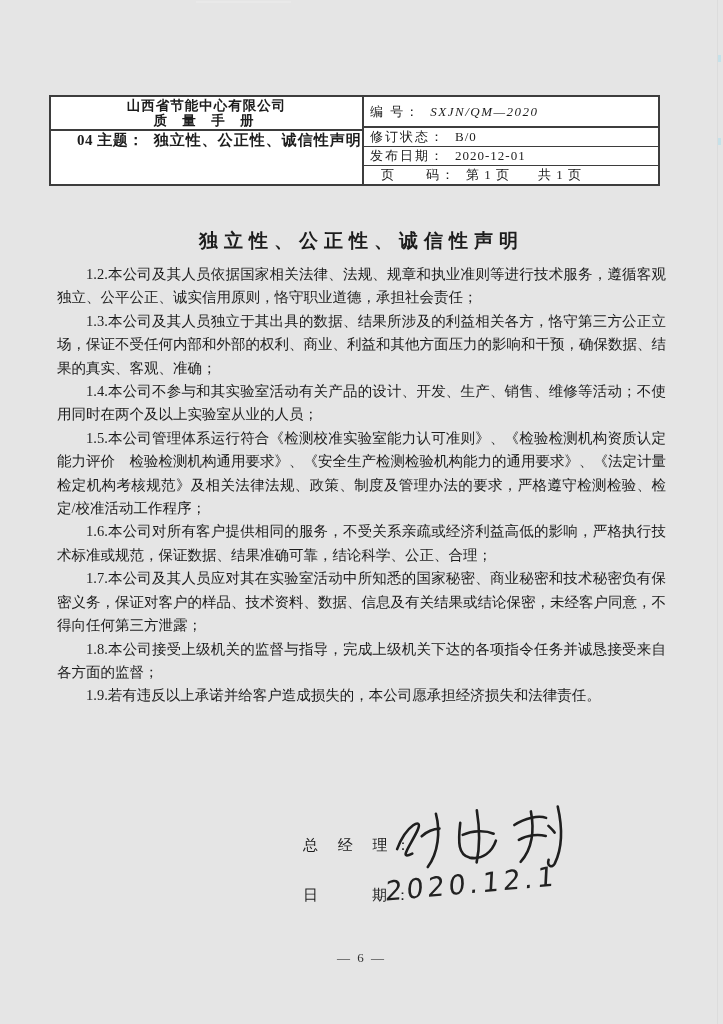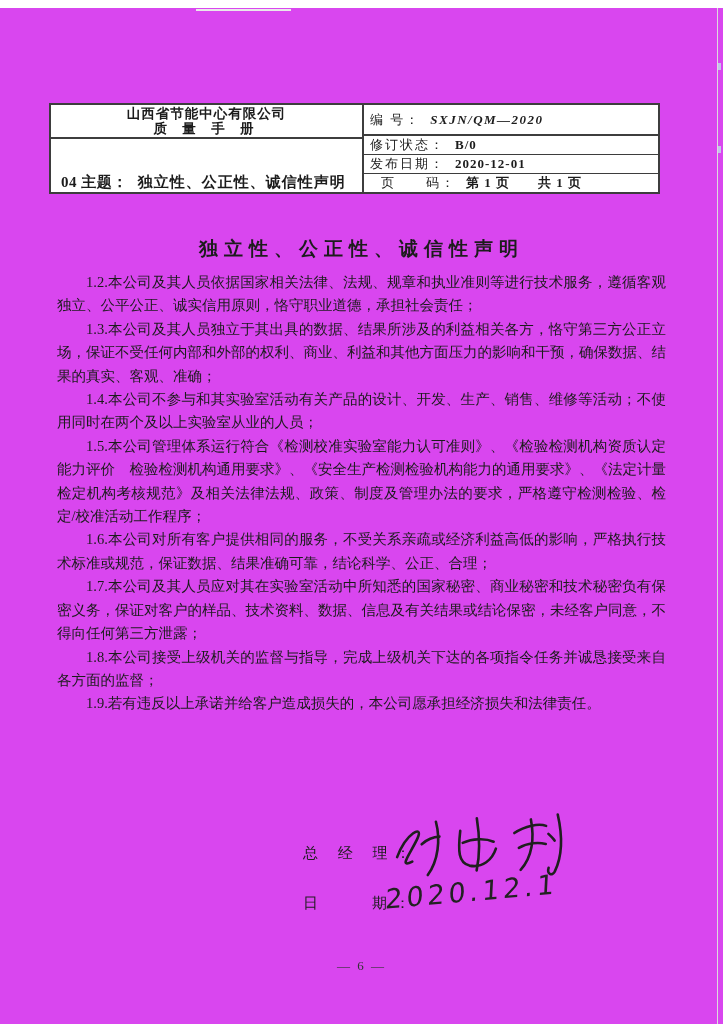--- a/index.html
+++ b/index.html
@@ -5,21 +5,21 @@
   html,body{margin:0;padding:0;}
   body{
     width:723px;height:1024px;
     background:#ffffff;
     font-family:"Liberation Serif","DejaVu Serif",serif;
     color:#1c1c1c;
     position:relative;
     overflow:hidden;
     -webkit-font-smoothing:antialiased;
   }
-  .page{position:absolute;inset:0;background:#d946ef;margin-top:8px;}
+  .page{position:absolute;inset:0;background:#e5e5e5;}
 
   
   .scan-edge-right{position:absolute;top:0;bottom:0;right:5px;width:1px;background:#dcdcdc;}
   .scan-tick{position:absolute;right:2px;width:3px;height:7px;background:#bfe0ea;opacity:.8;}
   .scan-tick.t1{top:55px;}
   .scan-tick.t2{top:138px;}
   .scan-smudge{position:absolute;top:1px;left:196px;width:95px;height:2px;background:#e9e9e9;}
 
   
   .header-table{
@@ -28,31 +28,31 @@
     background:#fff;
   }
   .ht-left{width:313px;border-right:2px solid #3d3d3d;box-sizing:border-box;display:flex;flex-direction:column;}
   .ht-company{
     height:34px;border-bottom:2px solid #3d3d3d;box-sizing:border-box;
     display:flex;flex-direction:column;align-items:center;justify-content:center;
     font-weight:bold;font-size:13.5px;line-height:15px;letter-spacing:1px;
   }
   .ht-company .l2{letter-spacing:6px;}
   .ht-subject{
-    flex:1;display:flex;align-items:flex-end;padding-left:10px;
+    flex:1;display:flex;align-items:flex-start;padding-left:26px;
     font-weight:bold;font-size:15px;letter-spacing:.5px;
   }
   .ht-subject .subj-val{margin-left:10px;letter-spacing:1px;}
   .ht-right{flex:1;display:flex;flex-direction:column;font-size:13px;}
   .ht-row{display:flex;align-items:center;box-sizing:border-box;padding-left:6px;}
   .ht-docno{height:34px;border-bottom:2px solid #3d3d3d;}
   .ht-r{flex:1;border-bottom:1px solid #3d3d3d;}
   .ht-r:last-child{border-bottom:none;padding-left:17px;}
   .ht-label{letter-spacing:2px;white-space:pre;}
-  .ht-value{margin-left:10px;letter-spacing:1px;white-space:pre;font-weight:bold;}
+  .ht-value{margin-left:10px;letter-spacing:1px;white-space:pre;}
   .docno-value{font-style:italic;letter-spacing:1.5px;}
 
   
   .doc-title{
     position:absolute;left:0;right:0;top:228px;
     text-align:center;font-size:19px;font-weight:bold;letter-spacing:6px;
   }
 
   
   .doc-body{

